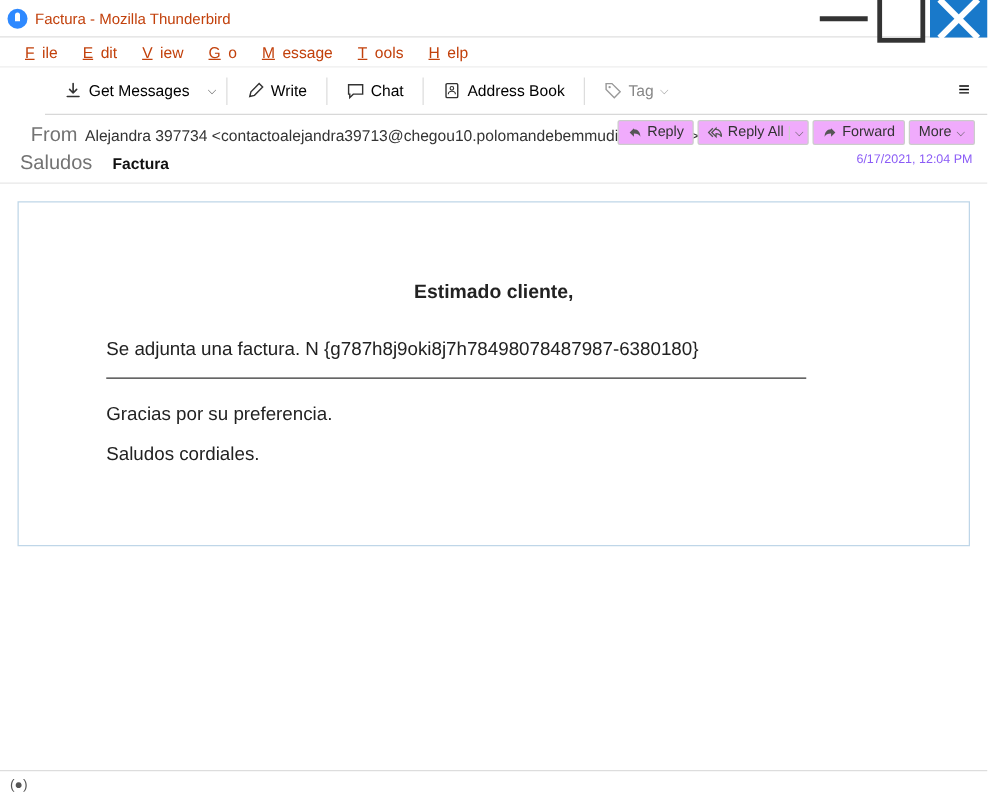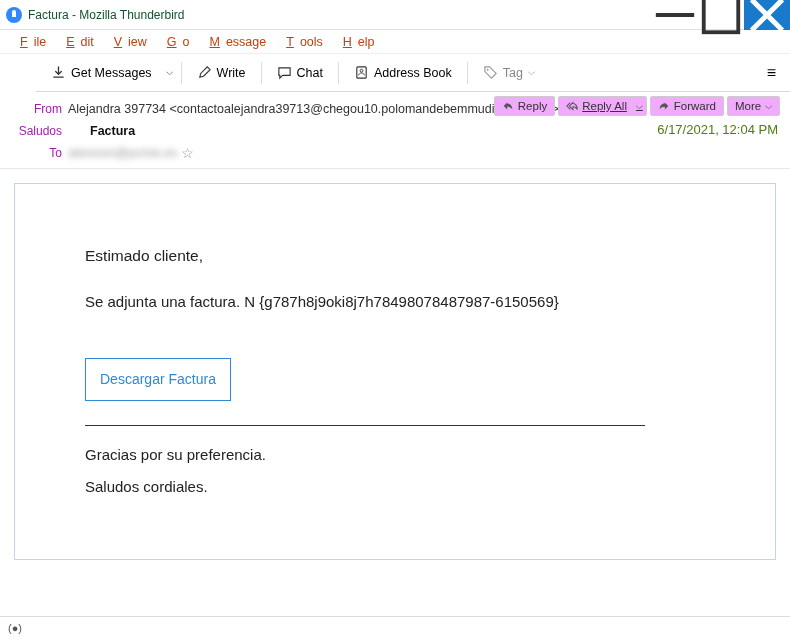--- a/index.html
+++ b/index.html
@@ -1,53 +1,53 @@
 <!DOCTYPE html>
 <html><head>
 <meta charset="utf-8">
 <style>
 * { margin: 0; padding: 0; box-sizing: border-box; font-family: "Segoe UI", Tahoma, sans-serif; }
 body { background: #fff; width: 790px; height: 638px; overflow: hidden; display: flex; flex-direction: column; }
 
 .titlebar { height: 30px; background: #fff; display: flex; align-items: center; border-bottom: 1px solid #e0e0e0; }
 .titlebar-icon { width: 16px; height: 16px; margin: 0 6px; border-radius: 50%; background: #2e89ff; position: relative; }
 .titlebar-icon::after { content: ""; position: absolute; top: 3px; left: 6px; width: 4px; height: 7px; background: #fff; border-radius: 2px 2px 0 0; }
-.titlebar-text { font-size: 12px; color: #14532d; flex: 1; }
+.titlebar-text { font-size: 12px; color: #c2410c; flex: 1; }
 .win-btns { display: flex; }
 .win-btn { width: 46px; height: 30px; display: flex; align-items: center; justify-content: center; font-size: 13px; color: #333; }
 .win-btn.close { background: #1979ca; color: #fff; }
 
 .menubar { height: 24px; display: flex; align-items: center; padding: 0 8px; gap: 2px; font-size: 12.5px; color: #c2410c; border-bottom: 1px solid #eee; }
 .menubar span { padding: 2px 6px; }
 .ul { text-decoration: underline; text-underline-offset: 1px; }
 
 .toolbar { height: 38px; display: flex; align-items: center; padding: 0 6px; gap: 4px; border-bottom: 1px solid #d8d8d8; margin-left: 36px; }
 .tbtn { display: flex; align-items: center; gap: 5px; padding: 4px 8px; font-size: 12.5px; border-radius: 3px; border: 1px solid transparent; }
 .tbtn svg { width: 15px; height: 15px; }
 .tsep { width: 1px; height: 22px; background: #ddd; margin: 0 2px; }
 .tdrop { width: 10px; display:flex; align-items:center; justify-content:center; font-size:9px; color:#555; padding:4px 3px;}
 .spacer { flex: 1; }
 .hamburger { padding: 4px 8px; font-size: 16px; }
 
 .hdr { padding: 6px 10px 4px 16px; font-size: 12.5px; color: #333; position: relative; }
 .hdr-row { display: flex; align-items: center; min-height: 22px; }
-.hdr-label { width: 52px; text-align: right; color: #a21caf; font-size: 12px; padding-right: 6px; }
+.hdr-label { width: 52px; text-align: right; color: #737373; font-size: 16px; padding-right: 6px; }
 .hdr-val { flex: 1; display: flex; align-items: center; gap: 4px; }
 .hdr-val.bold { font-weight: 600; color: #111; padding-left: 22px; }
 .star { color: #999; font-size: 14px; }
 .actions { position: absolute; right: 10px; top: 4px; display: flex; gap: 3px; }
 .abtn { border: 1px solid #ccc; border-radius: 2px; padding: 3px 7px; font-size: 11.5px; display: flex; align-items: center; gap: 4px; background: #f0abfc; text-align: center; }
 .abtn svg { width: 12px; height: 12px; }
-.datetime { position: absolute; right: 12px; top: 30px; font-size: 13px; color: #4d7c0f; padding-left: 48px; }
+.datetime { position: absolute; right: 12px; top: 30px; font-size: 10px; color: #8b5cf6; padding-left: 48px; }
 .blur { filter: blur(3px); color: #999; user-select: none; }
 
 .content-wrap { flex: 1; display: flex; overflow: hidden; border-top: 1px solid #e8e8e8; }
 .content-scroll { flex: 1; overflow-y: scroll; padding: 14px; }
 .email-body { border: 1px solid #bfd6e8; padding: 60px 70px 50px 70px; font-size: 15px; color: #222; line-height: 1.5; }
-.email-body .greet { font-weight: 400; margin-bottom: 24px; font-size: 15.5px; }
+.email-body .greet { font-weight: 700; margin-bottom: 24px; font-size: 15.5px; text-align: center; }
 .email-body p { margin-bottom: 10px; }
 .dl-btn { display: inline-block; border: 1.5px solid #2e89d8; color: #2e89d8; padding: 10px 14px; font-size: 14px; margin-top: 34px; margin-bottom: 14px; }
 .hr { border: none; border-top: 1px solid #333; margin: 10px 0 18px 0; width: 560px; }
 .content-scroll::-webkit-scrollbar { width: 17px; }
 .content-scroll::-webkit-scrollbar-track { background: #f0f0f0; }
 .content-scroll::-webkit-scrollbar-thumb { background: #c8c8c8; }
 
 .statusbar { height: 22px; border-top: 1px solid #ddd; display: flex; align-items: center; padding: 0 8px; font-size: 12px; }
 </style>
 </head>
@@ -131,21 +131,21 @@
 </div>
 
 <div class="hdr">
   <div class="actions">
     <div class="abtn">
       <svg viewBox="0 0 14 14">
           <path d="M6 3L2 7l4 4V8c3 0 5 1 6 3 0-4-2-7-6-7V3z" fill="#555"></path>
         </svg>
       <span>Reply</span>
     </div>
-    <div class="abtn" style="padding-right:3px;text-decoration:underline;">
+    <div class="abtn" style="padding-right:3px;">
       <svg viewBox="0 0 14 14">
           <path d="M5 3L1 7l4 4M8 3L4 7l4 4V8c2 0 4 1 5 3 0-4-2-7-5-7V3z" fill="none" stroke="#555" stroke-width="1.2"></path>
         </svg>
       <span>Reply All</span>
       <span style="border-left:1px solid #ccc;padding-left:4px;font-size:9px;color:#555;">⌵</span>
     </div>
     <div class="abtn">
       <svg viewBox="0 0 14 14">
           <path d="M8 3l4 4-4 4V8c-3 0-5 1-6 3 0-4 2-7 6-7V3z" fill="#555"></path>
         </svg>
@@ -160,36 +160,28 @@
     <div class="hdr-label">From</div>
     <div class="hdr-val">
       <span>Alejandra 397734 &lt;contactoalejandra39713@chegou10.polomandebemmudial.com.mx&gt;</span>
       <span class="star">☆</span>
     </div>
   </div>
   <div class="hdr-row">
     <div class="hdr-label">Saludos</div>
     <div class="hdr-val bold">Factura</div>
   </div>
-  <div class="hdr-row">
-    <div class="hdr-label">To</div>
-    <div class="hdr-val">
-      <span class="blur">atencion@pcrisk.es</span>
-      <span class="star">☆</span>
-    </div>
-  </div>
   <div class="datetime">6/17/2021, 12:04 PM</div>
 </div>
 
 <div class="content-wrap">
   <div class="content-scroll">
     <div class="email-body">
       <p class="greet">Estimado cliente,</p>
-      <p>Se adjunta una factura. N {g787h8j9oki8j7h78498078487987-6150569}</p>
-      <div class="dl-btn">Descargar Factura</div>
+      <p>Se adjunta una factura. N {g787h8j9oki8j7h78498078487987-6380180}</p>
       <hr class="hr">
       <p>Gracias por su preferencia.</p>
       <p>Saludos cordiales.</p>
     </div>
   </div>
 </div>
 
 <div class="statusbar">
   <span style="font-size:11px;color:#555;">(●)</span>
 </div>

